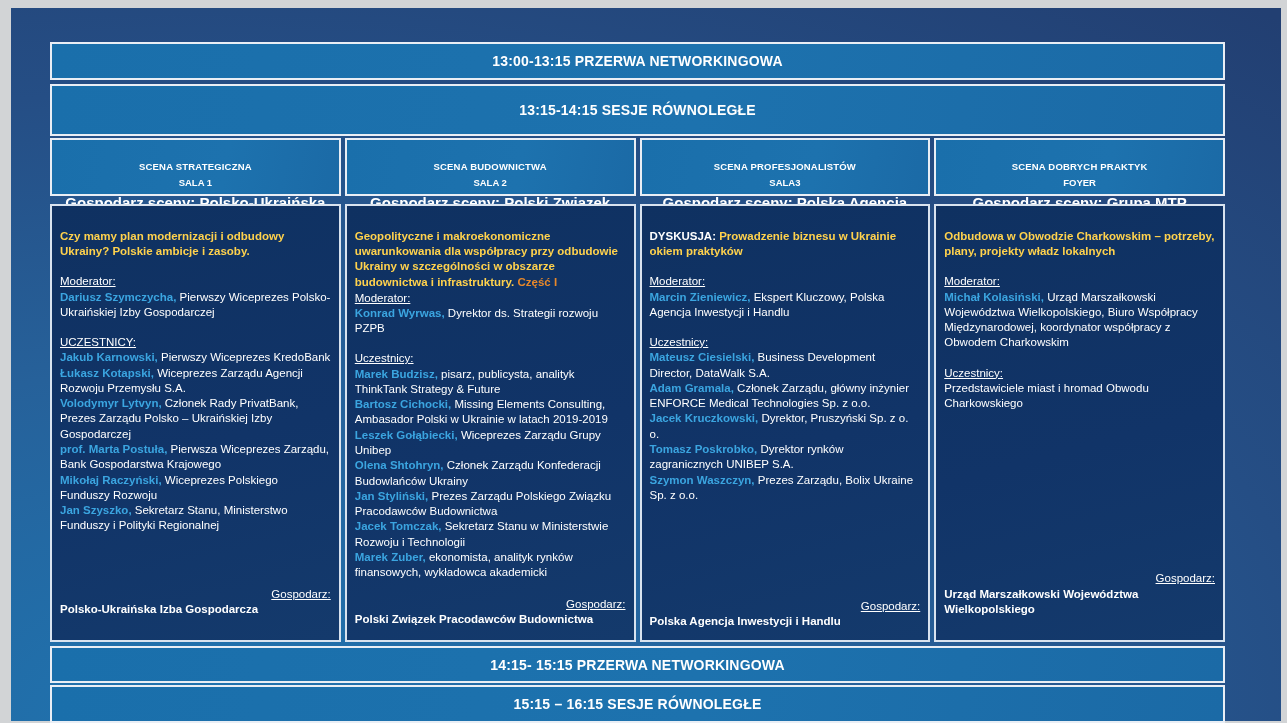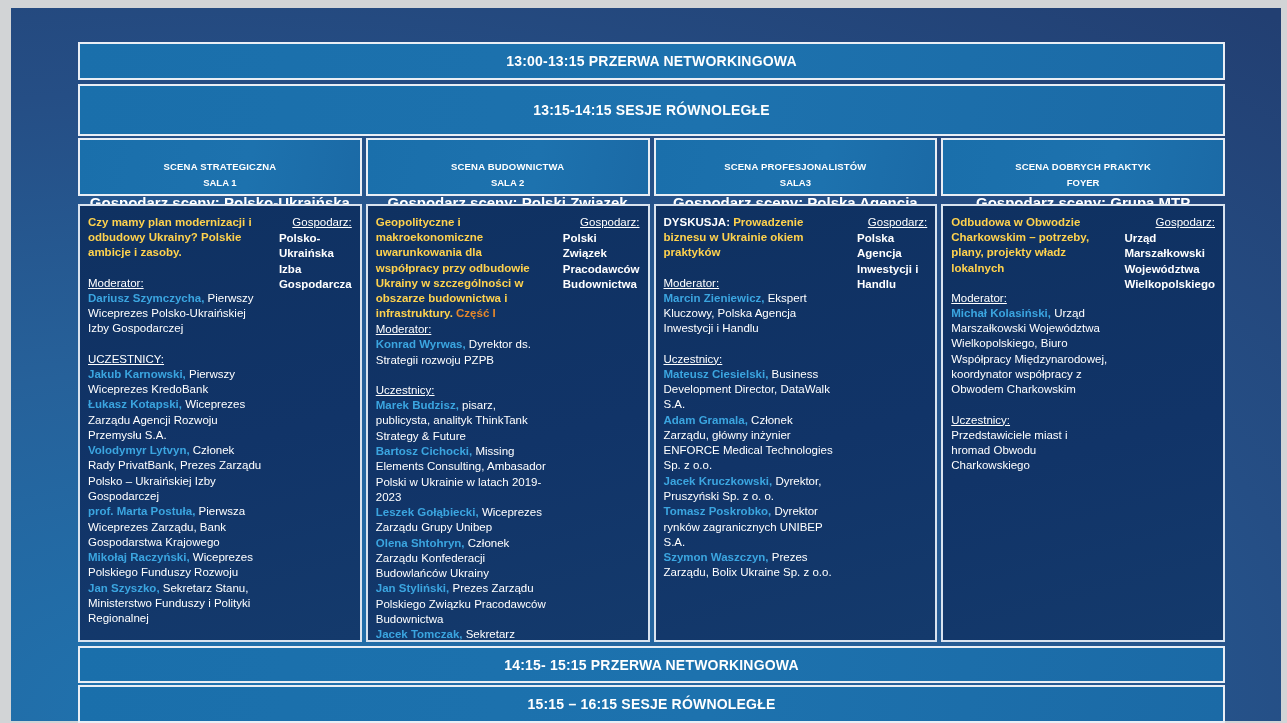--- a/index.html
+++ b/index.html
@@ -6,21 +6,21 @@
   html,body { width:1287px; height:723px; }
   body { font-family:"Liberation Sans", sans-serif; position:relative; overflow:hidden; }
 
   .frame { position:absolute; inset:0; background:#d2d4d6; }
 
   .slide {
     position:absolute; left:11px; top:8px; right:6px; bottom:2px;
     background: radial-gradient(130% 130% at 15% 100%, #1f74b0 0%, #26619a 38%, #254e85 68%, #223f72 100%);
   }
 
-  .content { position:absolute; left:67px; right:56px; top:34px; }
+  .content { position:absolute; left:39px; right:56px; top:34px; }
 
   .banner {
     height:38px; border:2px solid #e9eef5;
     background: linear-gradient(100deg, #1a6fab 0%, #1d72ae 55%, #1b6aa6 100%);
     display:flex; align-items:center; justify-content:center;
     color:#ffffff; font-weight:bold; font-size:14px; letter-spacing:.2px;
   }
   .banner.b1 { margin-bottom:4px; }
   .banner.b2 { height:52px; margin-bottom:2px; }
   .banner.b3 { height:37px; margin-top:4px; margin-bottom:2px; }
@@ -33,22 +33,22 @@
     color:#fff; padding-top:21px;
   }
   .header-scene { font-weight:bold; font-size:9.5px; letter-spacing:.2px; }
   .header-room  { font-weight:bold; font-size:9.5px; margin-top:5px; }
   .header-host  { font-weight:bold; font-size:15px;  margin-top:6px; }
 
   .panels { display:flex; gap:4px; height:438px; }
   .panel {
     flex:1 1 0; border:2px solid #d9e3ef;
     background: linear-gradient(165deg, #0f3161 0%, #113468 55%, #143a6c 100%);
-    display:flex; 
-    padding:9px 8px 0 8px; color:#fff; overflow:hidden;gap:16px;
+    display:flex; flex-direction:column;
+    padding:23px 8px 0 8px; color:#fff; overflow:hidden;gap:16px;
   }
   .panel-body { flex:1 1 auto; }
   .panel-title { font-size:11.5px; font-weight:bold; line-height:1.32; }
   .t-yellow { color:#ffd24d; }
   .t-orange { color:#e8882a; }
   .t-white  { color:#ffffff; }
 
   .sec-label { margin-top:15px; font-size:11.5px; line-height:1.32; color:#ffffff; text-decoration:underline; }
   .panel:nth-child(2) .moderator-label { margin-top:1px; }
 
@@ -112,21 +112,21 @@
             <div class="host-name">Polsko-Ukraińska Izba Gospodarcza</div>
           </div>
         </div>
         <div class="panel">
           <div class="panel-body">
               <div class="panel-title"><span class="t-yellow">Geopolityczne i makroekonomiczne uwarunkowania dla współpracy przy odbudowie Ukrainy w szczególności w obszarze budownictwa i infrastruktury.</span><span class="t-orange"> Część I</span></div>
               <div class="sec-label moderator-label">Moderator:</div>
               <div class="entry"><span class="name">Konrad Wyrwas,</span> <span class="desc">Dyrektor ds. Strategii rozwoju PZPB</span></div>
               <div class="sec-label">Uczestnicy:</div>
               <div class="entry"><span class="name">Marek Budzisz,</span> <span class="desc">pisarz, publicysta, analityk ThinkTank Strategy &amp; Future</span></div>
-              <div class="entry"><span class="name">Bartosz Cichocki,</span> <span class="desc">Missing Elements Consulting, Ambasador Polski  w Ukrainie w latach 2019-2023</span></div>
+              <div class="entry"><span class="name">Bartosz Cichocki,</span> <span class="desc">Missing Elements Consulting, Ambasador Polski  w Ukrainie w latach 2019-2019</span></div>
               <div class="entry"><span class="name">Leszek Gołąbiecki,</span> <span class="desc">Wiceprezes Zarządu Grupy Unibep</span></div>
               <div class="entry"><span class="name">Olena Shtohryn,</span> <span class="desc">Członek Zarządu Konfederacji Budowlańców Ukrainy</span></div>
               <div class="entry"><span class="name">Jan Styliński,</span> <span class="desc">Prezes Zarządu Polskiego Związku Pracodawców Budownictwa</span></div>
               <div class="entry"><span class="name">Jacek Tomczak,</span> <span class="desc">Sekretarz Stanu w Ministerstwie Rozwoju i Technologii</span></div>
               <div class="entry"><span class="name">Marek Zuber,</span> <span class="desc">ekonomista, analityk rynków finansowych, wykładowca akademicki</span></div>
             </div>
           <div class="panel-footer">
             <div class="host-label">Gospodarz:</div>
             <div class="host-name">Polski Związek Pracodawców Budownictwa</div>
           </div>

